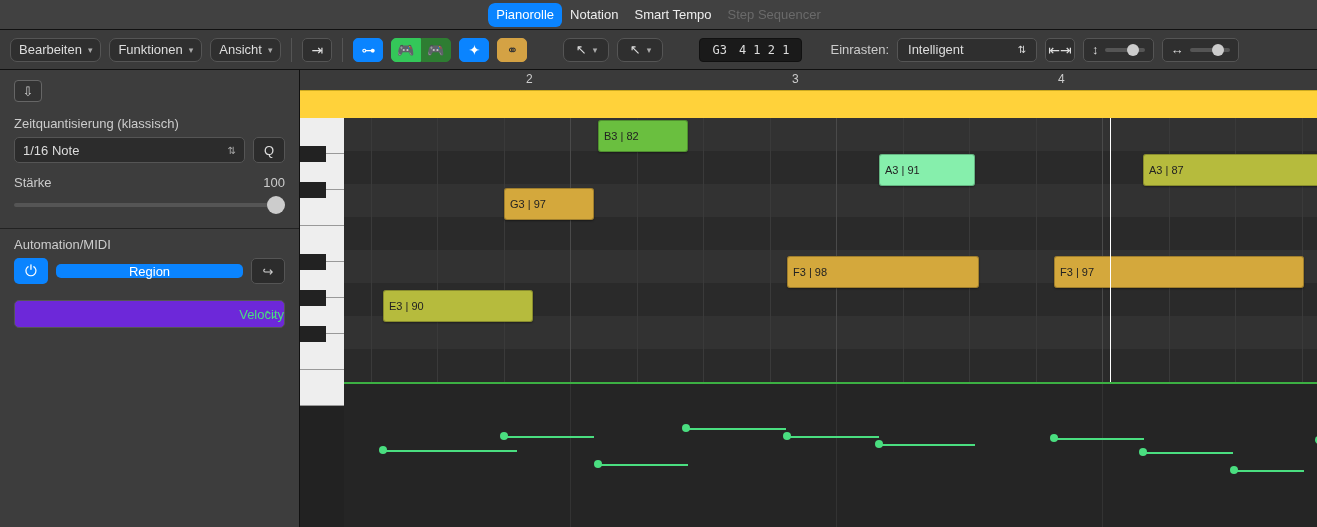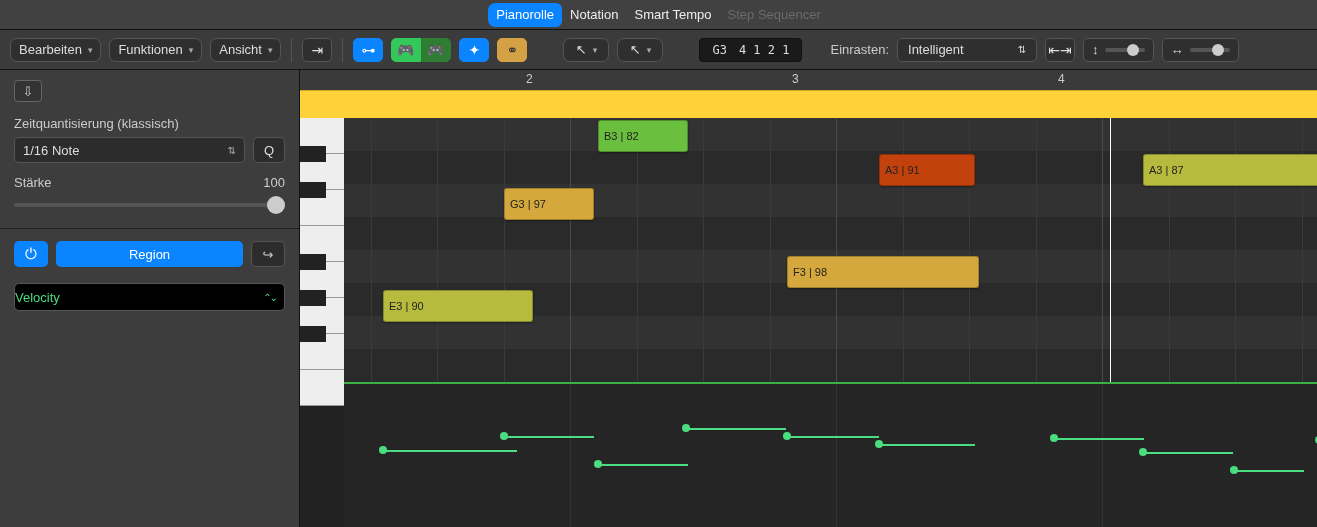--- a/index.html
+++ b/index.html
@@ -133,27 +133,27 @@
   .hslider{position:relative;height:18px;margin-top:6px;}
   .hslider .track{position:absolute;top:7px;left:0;right:0;height:4px;background:#555;border-radius:2px;}
   .hslider .knob{position:absolute;top:0;width:18px;height:18px;border-radius:50%;background:#ccc;cursor:pointer;}
   .section-divider{height:1px;background:#222;margin:10px 0 6px;}
   .auto-row{padding:6px 14px;display:flex;gap:8px;align-items:center;}
   .power-btn{
     width:34px;height:26px;border-radius:5px;background:var(--blue);color:#fff;
     display:flex;align-items:center;justify-content:center;cursor:pointer;font-size:15px;
   }
   .region-btn{
-    flex:1;height:26px;border-radius:5px;background:var(--blue);color:#fff;
+    flex:1;height:14px;border-radius:5px;background:var(--blue);color:#fff;
     display:flex;align-items:center;justify-content:center;cursor:pointer;font-size:13px;
   }
   .share-btn{width:34px;height:26px;border:1px solid #555;border-radius:5px;background:#2c2c2c;display:flex;align-items:center;justify-content:center;color:#ccc;cursor:pointer;}
   .velocity-sel{
-    margin:10px 14px;height:28px;border:1px solid #555;border-radius:5px;background:#000000;
-    display:flex;align-items:center;justify-content:flex-start;color:#4ade80;cursor:pointer;position:relative;
+    margin:10px 14px;height:28px;border:1px solid #555;border-radius:5px;background:#6d28d9;
+    display:flex;align-items:center;justify-content:flex-end;color:#4ade80;cursor:pointer;position:relative;
   }
   .velocity-sel::after{content:"⌃⌄";position:absolute;right:8px;color:#4ade80;font-size:10px;letter-spacing:-2px;}
   
   .editor{flex:1;position:relative;background:#2a2a2a;overflow:hidden;}
   .ruler{
     position:absolute;top:0;left:0;right:0;height:48px;
     background:#3a3a3a;border-bottom:1px solid #111;
   }
   .ruler-top{position:absolute;top:0;left:0;right:0;height:20px;}
   .ruler-num{position:absolute;top:2px;font-size:12px;color:#ccc;}
@@ -309,20 +309,21 @@
         <span>100</span>
       </div>
       <div class="hslider">
         <div class="track"></div>
           <div class="knob" style="right:0;"></div>
       </div>
     </div>
 
 
     <div class="section-divider"></div>
+    <div style="padding:2px 14px 0;color:#ccc;">Automation/MIDI</div>
     <div class="auto-row">
       <div class="power-btn">
           <span>⏻</span>
         </div>
       <div class="region-btn">Region</div>
       <div class="share-btn">
           <span>↪</span>
         </div>
     </div>
     <div class="velocity-sel">
@@ -377,24 +378,25 @@
         <div class="vline beat" style="left: 425.6px;"></div>
         <div class="vline bar" style="left: 492.1px;"></div>
         <div class="vline beat" style="left: 558.6px;"></div>
         <div class="vline beat" style="left: 625.1px;"></div>
         <div class="vline beat" style="left: 691.6px;"></div>
         <div class="vline bar" style="left: 758.1px;"></div>
         <div class="vline beat" style="left: 824.6px;"></div>
         <div class="vline beat" style="left: 891.1px;"></div>
         <div class="vline beat" style="left: 957.6px;"></div>
         <div class="note" style="left: 254px; top: 2px; width: 90px; background: rgb(106, 191, 63);">B3 | 82</div>
-        <div class="note" style="left: 535px; top: 36px; width: 96px; background: #c2410c;">A3 | 91</div>
+        <div class="note" style="left: 535px; top: 36px; width: 96px; background: #86efac;">A3 | 91</div>
         <div class="note" style="left: 799px; top: 36px; width: 196px; background: rgb(182, 187, 61);">A3 | 87</div>
         <div class="note" style="left: 160px; top: 70px; width: 90px; background: rgb(212, 168, 60);">G3 | 97</div>
         <div class="note" style="left: 443px; top: 138px; width: 192px; background: rgb(212, 168, 60);">F3 | 98</div>
+        <div class="note" style="left: 710px; top: 138px; width: 250px; background: rgb(212, 168, 60);">F3 | 97</div>
         <div class="note" style="left: 39px; top: 172px; width: 150px; background: rgb(182, 187, 61);">E3 | 90</div>
         <div class="playhead" style="left: 766.08px; top: 0px; height: 100%;"></div>
       </div>
 
     <div class="velocity-lane" id="velocity-lane">
         <div class="vlane-vline" style="left: -39.9px;"></div>
         <div class="vlane-vline" style="left: 226.1px;"></div>
         <div class="vlane-vline" style="left: 492.1px;"></div>
         <div class="vlane-vline" style="left: 758.1px;"></div>
         <div class="vel-node" style="left: 39px; top: 66px;"></div>

